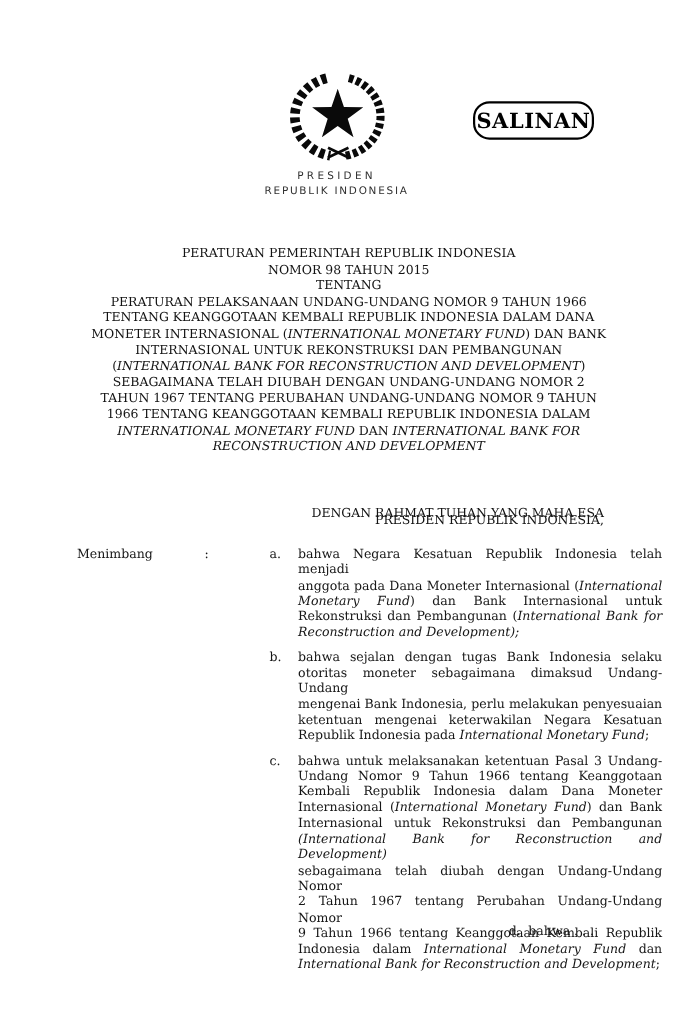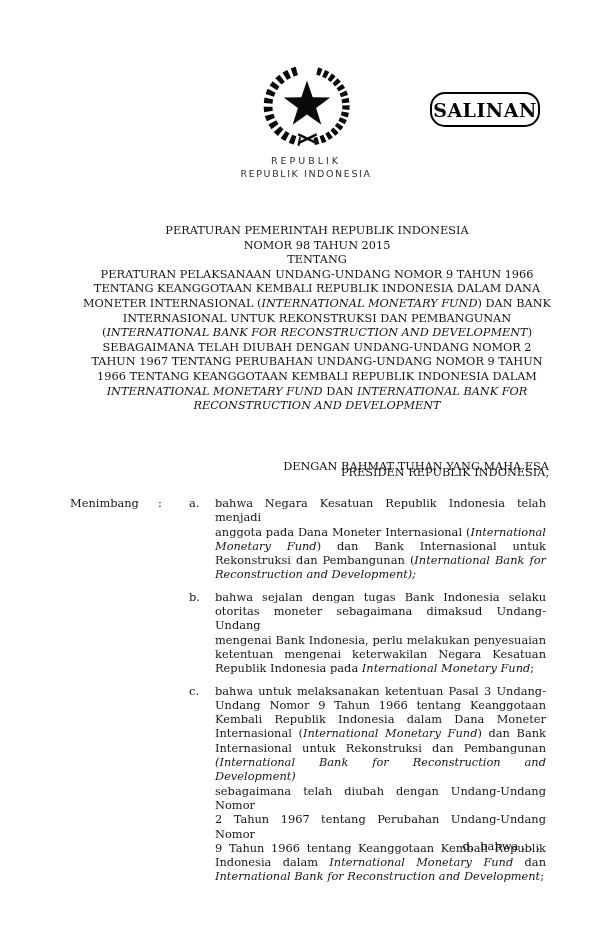--- a/index.html
+++ b/index.html
@@ -27,21 +27,21 @@
   .title-block { left:74px; top:224px; width:486px; text-align:center; }
   .title-line { font-size:11.3px; line-height:14.6px; white-space:nowrap; color:#131313; }
 
   .rahmat { left:63px; top:436px; width:486px; text-align:right;
             font-size:11.3px; color:#131313;margin-top:24px; }
   .presiden-line { left:63px; top:466px; width:486px; text-align:right;
                    font-size:11.3px; color:#131313; }
 
   
   .menimbang-row { left:70px; top:496px; width:478px; display:flex;
-                   font-size:11.4px; }
+                   font-size:11.4px;gap:28px; }
   .m-label { width:88px; flex:none; }
   .m-colon { width:31px; flex:none; }
   .m-items { width:357px; flex:none; }
   .m-item  { display:flex; margin-bottom:8px; }
   .m-item:last-child { margin-bottom:0; }
   .m-letter { width:26px; flex:none; line-height:14.3px; }
   .m-text { width:331px; flex:none; }
   .jline { line-height:14.3px; text-align:justify; text-align-last:justify; }
   .jline.last { text-align-last:left; }
   i { }
@@ -61,21 +61,21 @@
     <path d="M 56.4 9.3 A 40 37 0 0 1 52.9 81.4" fill="none" stroke="#0a0a0a" stroke-width="7.5" stroke-dasharray="4.4 2.6"></path>
 
     <line x1="37" y1="74" x2="56" y2="83" stroke="#0a0a0a" stroke-width="2.4"></line>
     <line x1="56" y1="74" x2="37" y2="83" stroke="#0a0a0a" stroke-width="2.4"></line>
 
     <polygon points="46,19 51.8,36.1 69.8,36.3 55.3,47 60.7,64.2 46,53.8 31.3,64.2 36.7,47 22.2,36.3 40.2,36.1" fill="#0a0a0a"></polygon>
   </svg>
 </div>
 
 <div class="abs letterhead">
-  <div class="lh1">REPUBLIK</div>
+  <div class="lh1">PRESIDEN</div>
   <div class="lh2">REPUBLIK INDONESIA</div>
 </div>
 
 <div class="abs stamp">
   <span>SALINAN</span>
 </div>
 
 <div class="abs title-block">
   <div class="title-line">PERATURAN PEMERINTAH REPUBLIK INDONESIA</div>
   <div class="title-line">NOMOR 98 TAHUN 2015</div>

